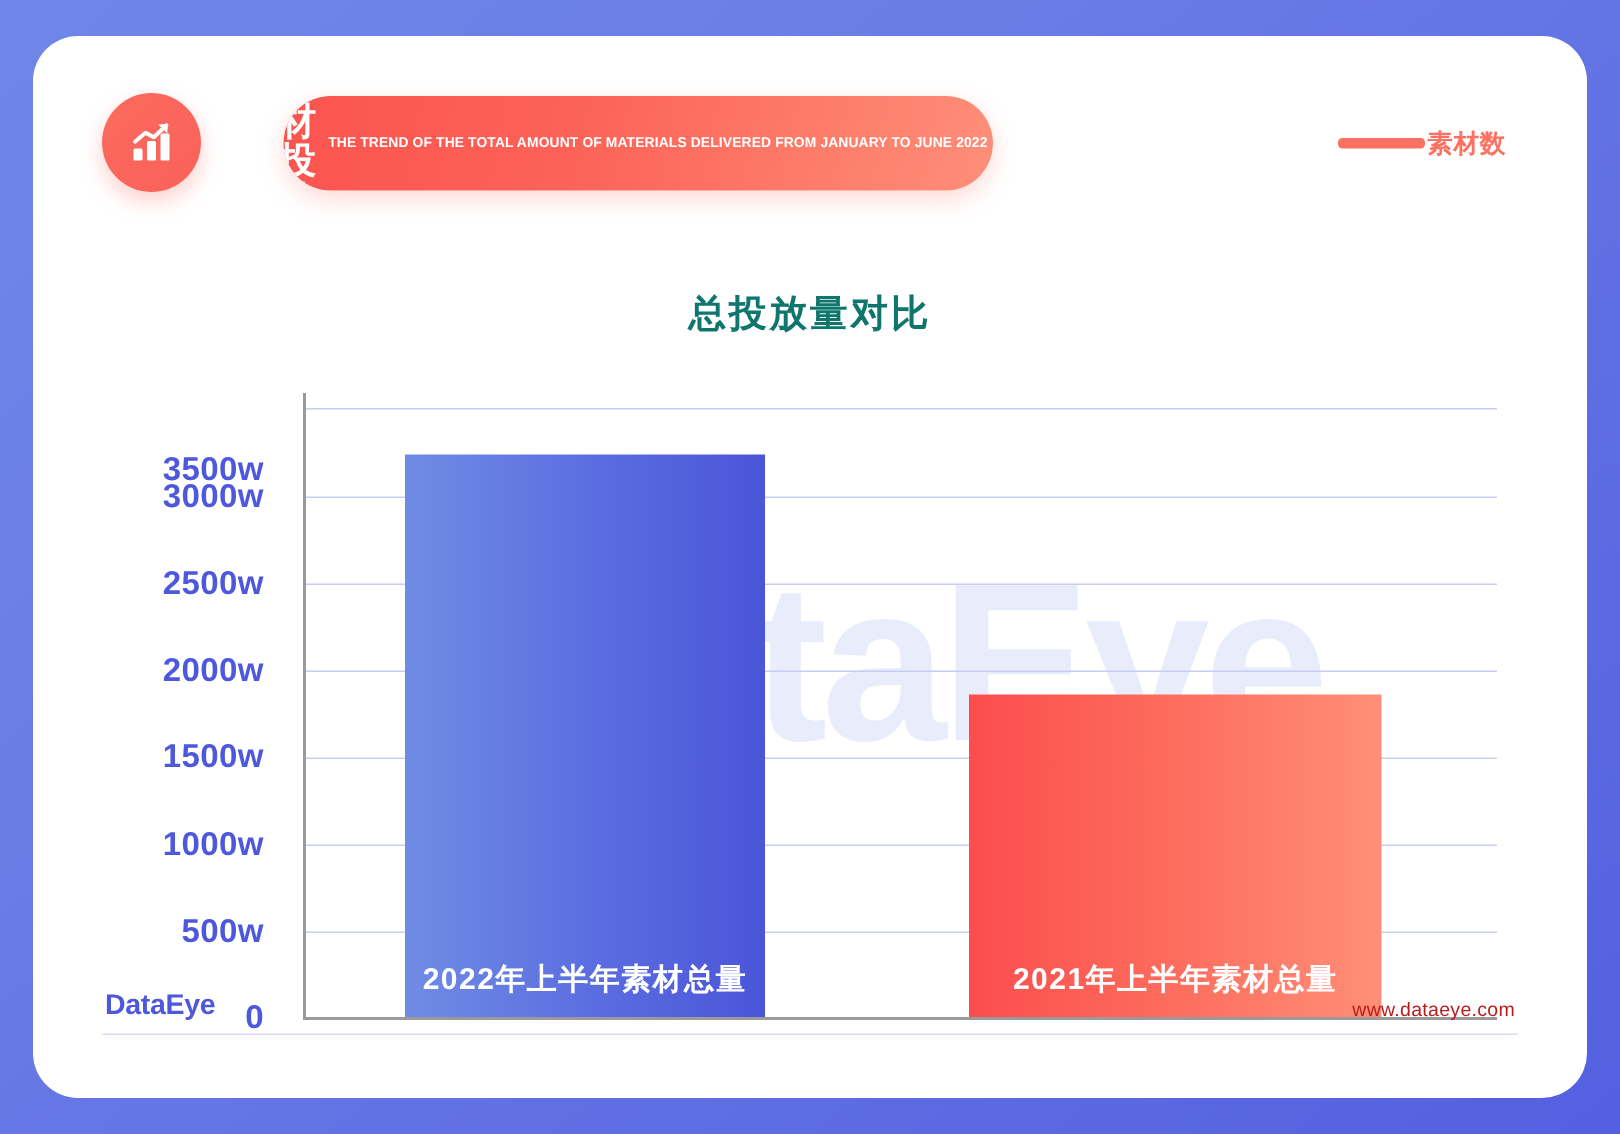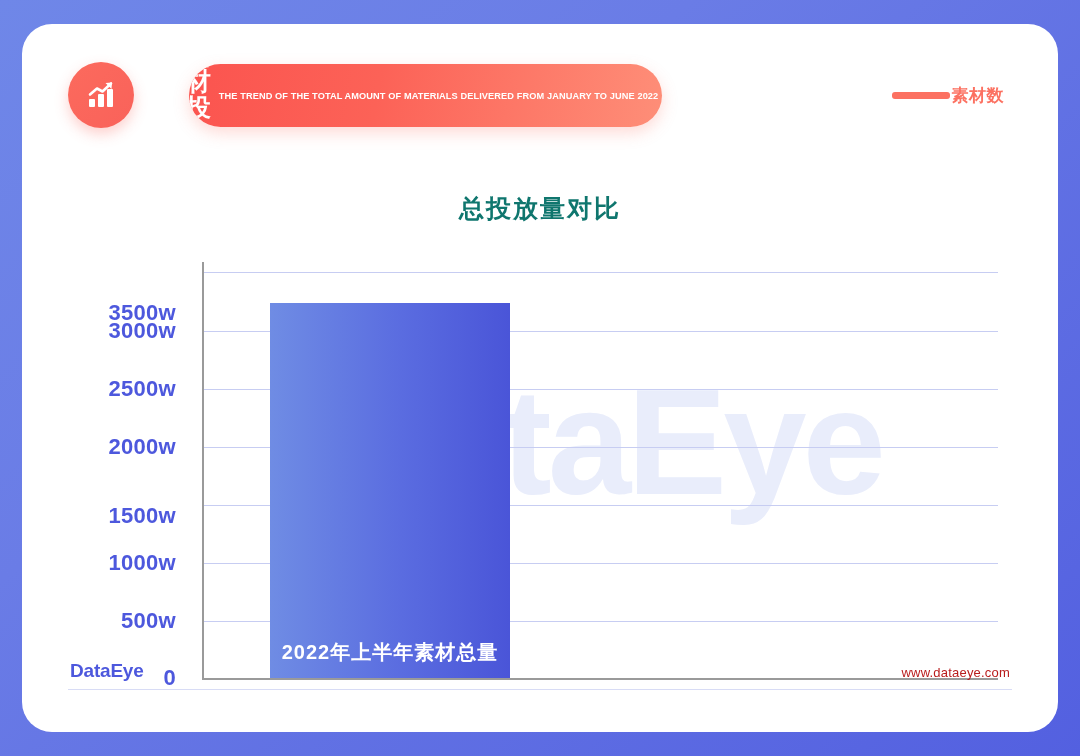--- a/index.html
+++ b/index.html
@@ -275,21 +275,21 @@
 
     <div class="chart-title">总投放量对比</div>
 
     <div class="plot-wrap">
 
       <div class="y-axis">
         <div class="y-tick" style="top:32px;margin-top:41px;">3500w</div>
         <div class="y-tick" style="top:91px;">3000w</div>
         <div class="y-tick" style="top:149px;margin-left:32px;">2500w</div>
         <div class="y-tick" style="top:207px;">2000w</div>
-        <div class="y-tick" style="top:276px;">1500w</div>
+        <div class="y-tick" style="top:264px;">1500w</div>
         <div class="y-tick" style="top:323px;">1000w</div>
         <div class="y-tick" style="top:381px;">500w</div>
         <div class="y-tick" style="top:438px;">0</div>
       </div>
 
       <div class="plot">
 
         <div class="watermark">DataEye</div>
 
         <div class="grid-line" style="top:32px;"></div>
@@ -300,20 +300,23 @@
         <div class="grid-line" style="top:323px;"></div>
         <div class="grid-line" style="top:381px;"></div>
 
         <div class="axis-y"></div>
         <div class="axis-x"></div>
 
         <div class="bar bar-blue" style="left:68px; width:240px; height:375px;">
           <span class="bar-label">2022年上半年素材总量</span>
         </div>
 
+        <div class="bar bar-red" style="left:444px; width:275px; height:215px;">
+          <span class="bar-label">2021年上半年素材总量</span>
+        </div>
 
       </div>
     </div>
 
     <div class="footer-line"></div>
     <div class="logo">DataEye</div>
     <div class="site-url">www.dataeye.com</div>
 
   </div>
 </div>

